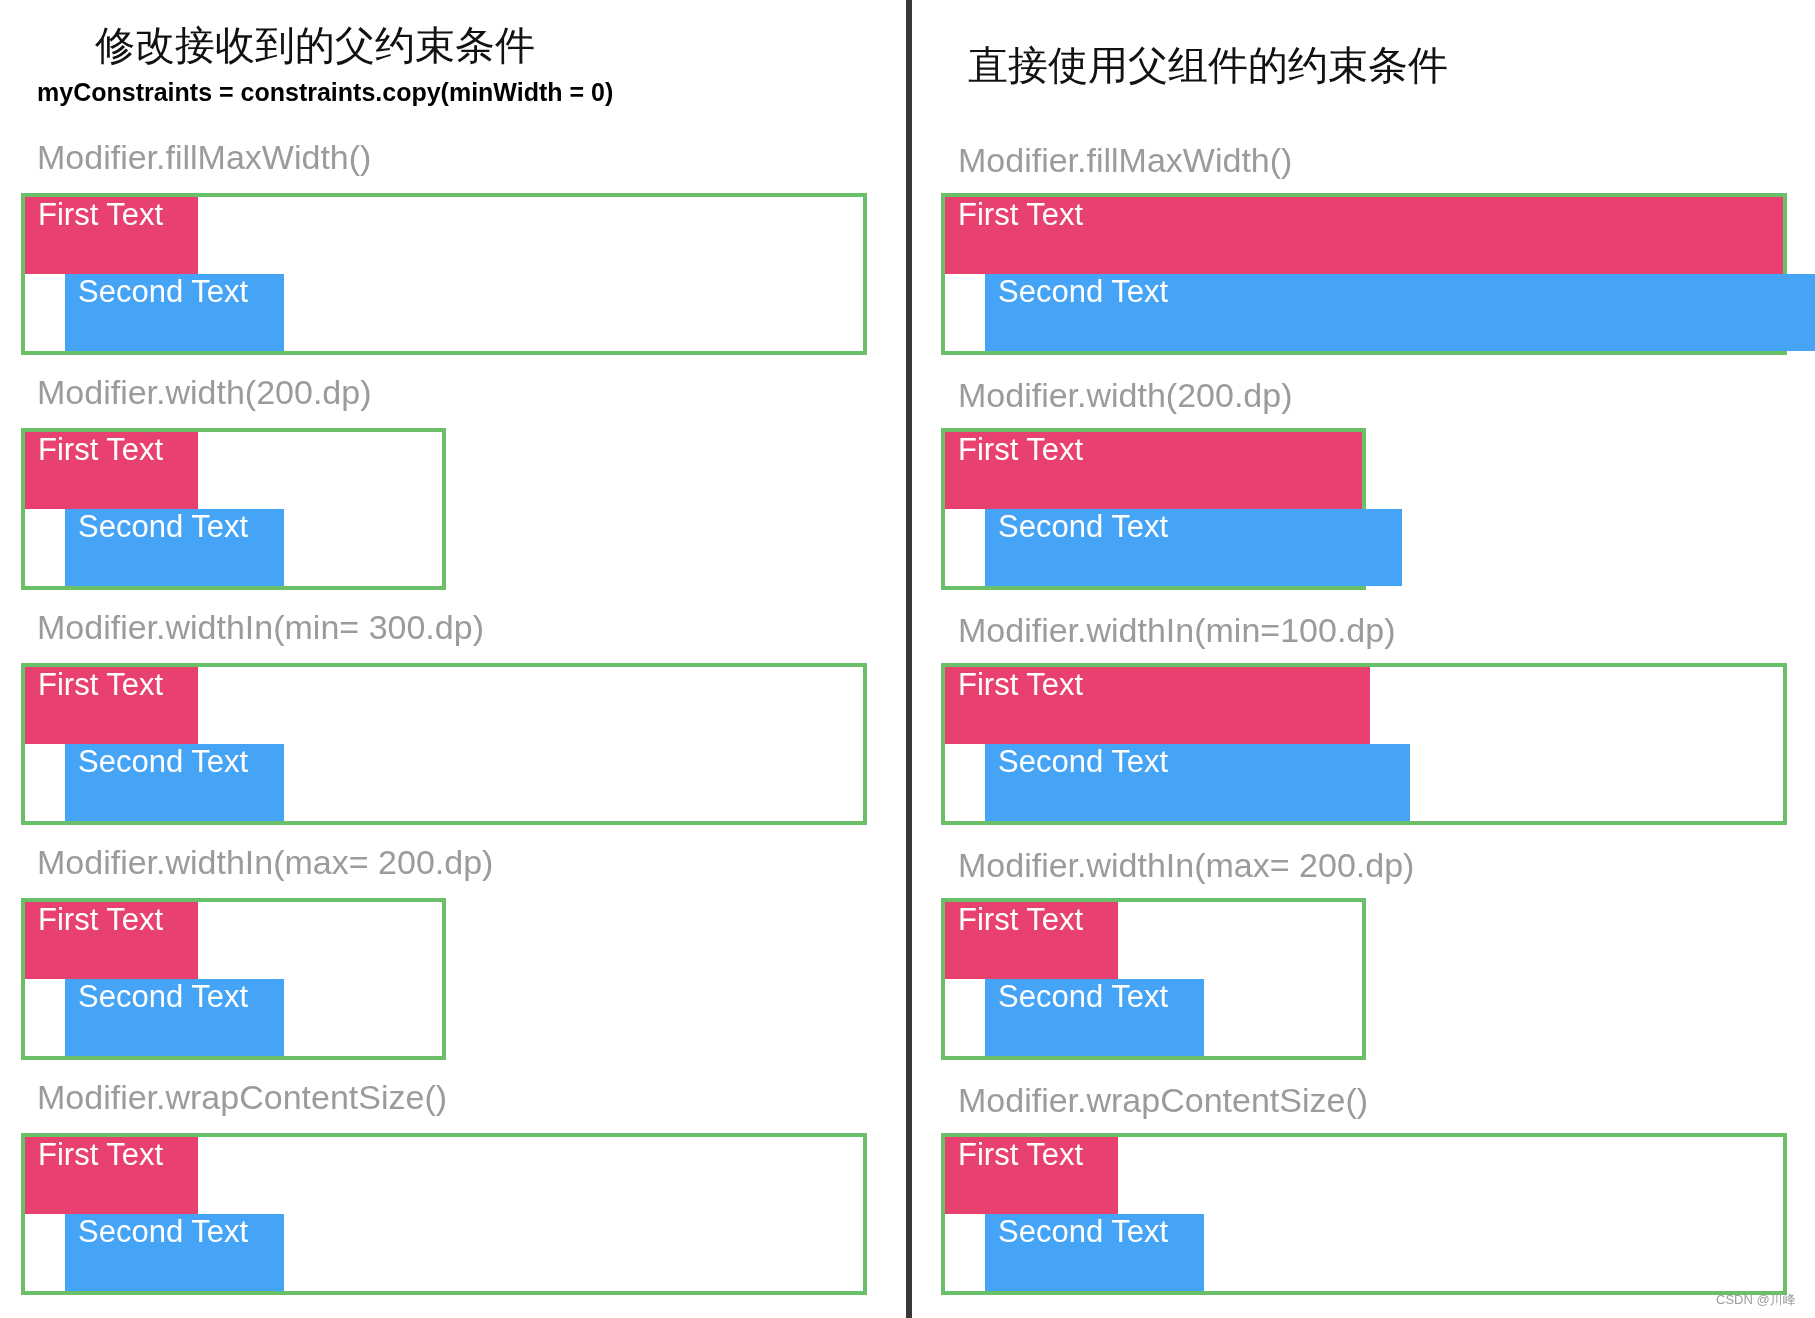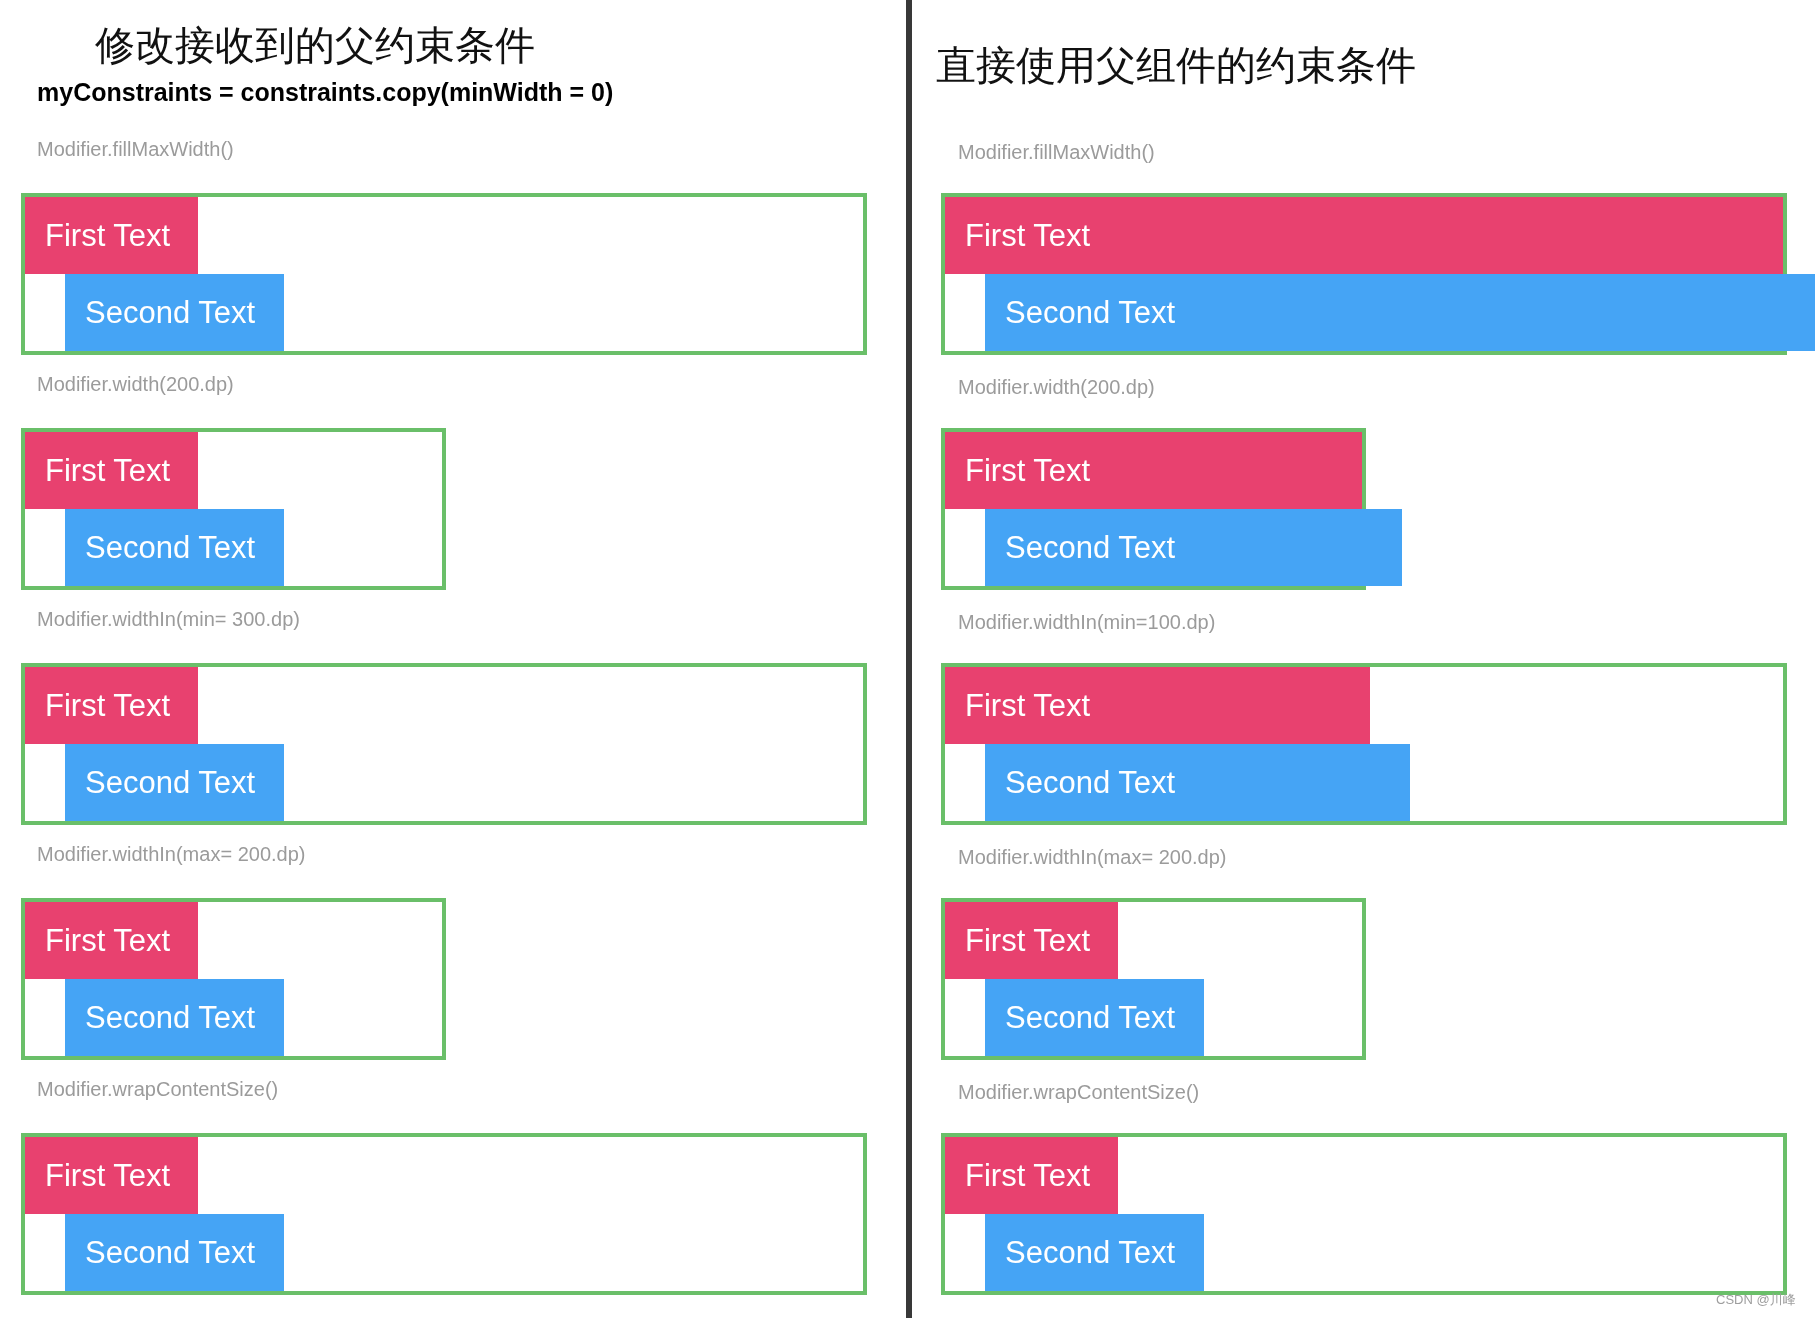--- a/index.html
+++ b/index.html
@@ -23,34 +23,34 @@
     position:absolute;
     font-family:"Liberation Serif","DejaVu Serif",serif;
     font-size:40px;color:#111;text-align:left;white-space:nowrap;
   }
   .subtitle{
     position:absolute;left:37px;top:78px;
     font-size:25px;font-weight:bold;color:#000;white-space:nowrap;
   }
   .section-label{
     position:absolute;
-    font-size:20px;color:var(--label-gray);white-space:nowrap;
+    font-size:34px;color:var(--label-gray);white-space:nowrap;
   }
   .cbox{
     position:absolute;
     height:162px;box-sizing:border-box;
     border:4px solid var(--green);
     background:#fff;
   }
   .box-full{width:846px;}
   .box-200{width:425px;}
   .bar{
     height:77px;box-sizing:border-box;
-    display:flex;align-items:center;
-    padding-left:20px;
+    display:flex;align-items:flex-start;
+    padding-left:13px;
     color:#fff;font-size:31px;white-space:nowrap;overflow:hidden;
   }
   .bar.first{background:var(--pink);}
   .bar.second{background:var(--blue);margin-left:40px;}
   .bw-wrap-first{width:173px;}
   .bw-wrap-second{width:219px;}
   .bw-fill{width:100%;}
   .bw-200{width:425px;}
   .watermark{
     position:absolute;left:1716px;top:1291px;width:90px;
@@ -60,21 +60,21 @@
 </head>
 <body>
 
 <div id="canvas" style="--pink: #e8416f; --blue: #45a4f5; --green: #6abf69; --label-gray: #9b9b9b; --divider: #383838;">
 
   <div class="divider"></div>
 
   <div class="col-title" style="left:95px;top:18px;width:500px;">修改接收到的父约束条件</div>
   <div class="subtitle">myConstraints = constraints.copy(minWidth = 0)</div>
 
-  <div class="col-title" style="left:936px;top:38px;width:500px;">直接使用父组件的约束条件</div>
+  <div class="col-title" style="left:968px;top:38px;width:500px;">直接使用父组件的约束条件</div>
 
   <div class="section-label" style="left:37px;top:138px;">Modifier.fillMaxWidth()</div>
   <div class="cbox box-full" style="left:21px;top:193px;">
     <div class="bar first bw-wrap-first">
       <span>First Text</span>
     </div>
     <div class="bar second bw-wrap-second">
       <span>Second Text</span>
     </div>
   </div>

